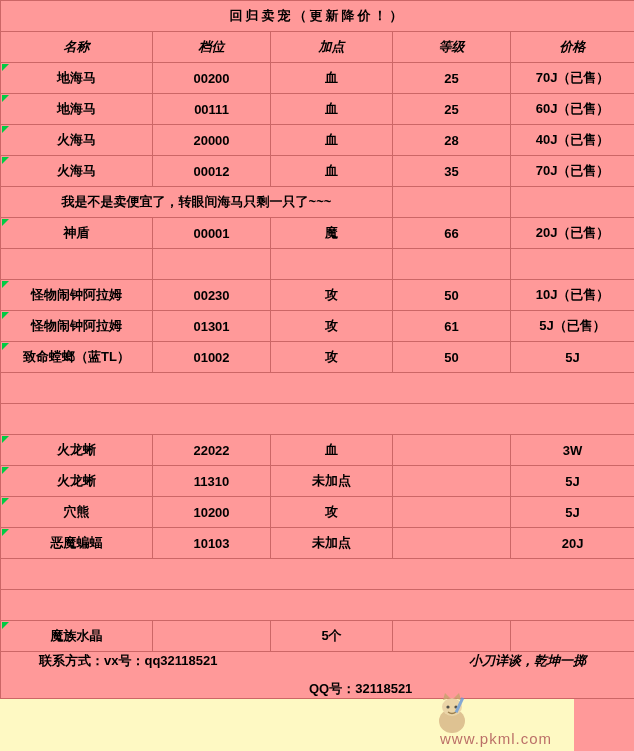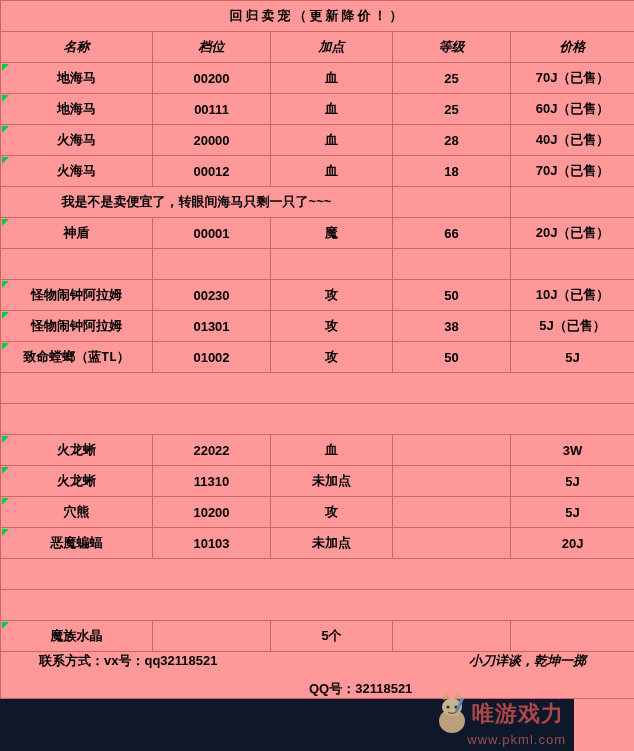--- a/index.html
+++ b/index.html
@@ -11,21 +11,21 @@
     height: 751px;
     background: #ff9999;
     font-family: "Liberation Sans", sans-serif;
     overflow: hidden;
   }
   .sheet {
     width: 574px;
     height: 751px;
     position: relative;
     box-sizing: border-box;
-    background: #0f172a;
+    background: #fef9c3;
   }
   table.grid {
     border-collapse: collapse;
     width: 634px;
     table-layout: fixed;
   }
   table.grid td {
     border: 1px solid #cc6666;
     padding: 0;
     height: 30px;
@@ -71,21 +71,20 @@
     border-top: 1px solid #cc6666;
     border-bottom: 1px solid #cc6666;
   }
   td.spacer {
     background: #ff9999;
     border: none;
     height: 16px;
   }
   td.name-cell {
     position: relative;
-    font-family: Liberation Mono, monospace;
   }
   
   td.name-cell .marker {
     position: absolute;
     top: 1px;
     left: 1px;
     width: 0;
     height: 0;
     border-left: 7px solid #00cc44;
     border-bottom: 7px solid transparent;
@@ -122,23 +121,23 @@
     bottom: 20px;
     font-family: "Liberation Serif", serif;
     font-size: 22px;
     font-weight: bold;
     color: #c95050;
     letter-spacing: 1px;
     white-space: nowrap;
   }
   .wm-sub {
     position: absolute;
-    right: 2px;
+    right: 16px;
     bottom: 2px;
-    font-size: 13px;
+    font-size: 15px;
     color: #b05858;
     letter-spacing: 1px;
     white-space: nowrap;
     text-align: center;
   }
   .wm-mascot {
     position: absolute;
     right: 96px;
     bottom: 14px;
     width: 40px;
@@ -187,21 +186,21 @@
         <td class="name-cell"><span class="marker"></span>火海马</td>
         <td>20000</td>
         <td>血</td>
         <td>28</td>
         <td>40J（已售）</td>
       </tr>
       <tr>
         <td class="name-cell"><span class="marker"></span>火海马</td>
         <td>00012</td>
         <td>血</td>
-        <td>18</td>
+        <td>35</td>
         <td>70J（已售）</td>
       </tr>
 
       <tr>
         <td class="note-cell" colspan="3">我是不是卖便宜了，转眼间海马只剩一只了~~~</td>
         <td class="blank-row"></td>
         <td class="blank-row"></td>
       </tr>
 
       <tr>
@@ -224,21 +223,21 @@
         <td class="name-cell"><span class="marker"></span>怪物闹钟阿拉姆</td>
         <td>00230</td>
         <td>攻</td>
         <td>50</td>
         <td>10J（已售）</td>
       </tr>
       <tr>
         <td class="name-cell"><span class="marker"></span>怪物闹钟阿拉姆</td>
         <td>01301</td>
         <td>攻</td>
-        <td>38</td>
+        <td>61</td>
         <td>5J（已售）</td>
       </tr>
       <tr>
         <td class="name-cell"><span class="marker"></span>致命螳螂（蓝TL）</td>
         <td>01002</td>
         <td>攻</td>
         <td>50</td>
         <td>5J</td>
       </tr>
 
@@ -309,16 +308,15 @@
     <svg class="wm-mascot" viewBox="0 0 40 44">
       <ellipse cx="20" cy="30" rx="13" ry="12" fill="#d9b98a"></ellipse>
       <ellipse cx="20" cy="16" rx="10" ry="9" fill="#e8cfa4"></ellipse>
       <path d="M11 9 L13 2 L18 7 Z" fill="#c9a36f"></path>
       <path d="M29 9 L27 2 L22 7 Z" fill="#c9a36f"></path>
       <circle cx="16" cy="16" r="1.6" fill="#333"></circle>
       <circle cx="24" cy="16" r="1.6" fill="#333"></circle>
       <path d="M16 21 q4 3 8 0" stroke="#8a6a3a" stroke-width="1.3" fill="none"></path>
       <rect x="26" y="6" width="3" height="16" fill="#6f9ad6" transform="rotate(25 27 14)"></rect>
     </svg>
-    <div class="wm-text">唯游戏力</div>
     <div class="wm-sub">www.pkml.com</div>
   </div>
 </div>
 
 </body></html>

